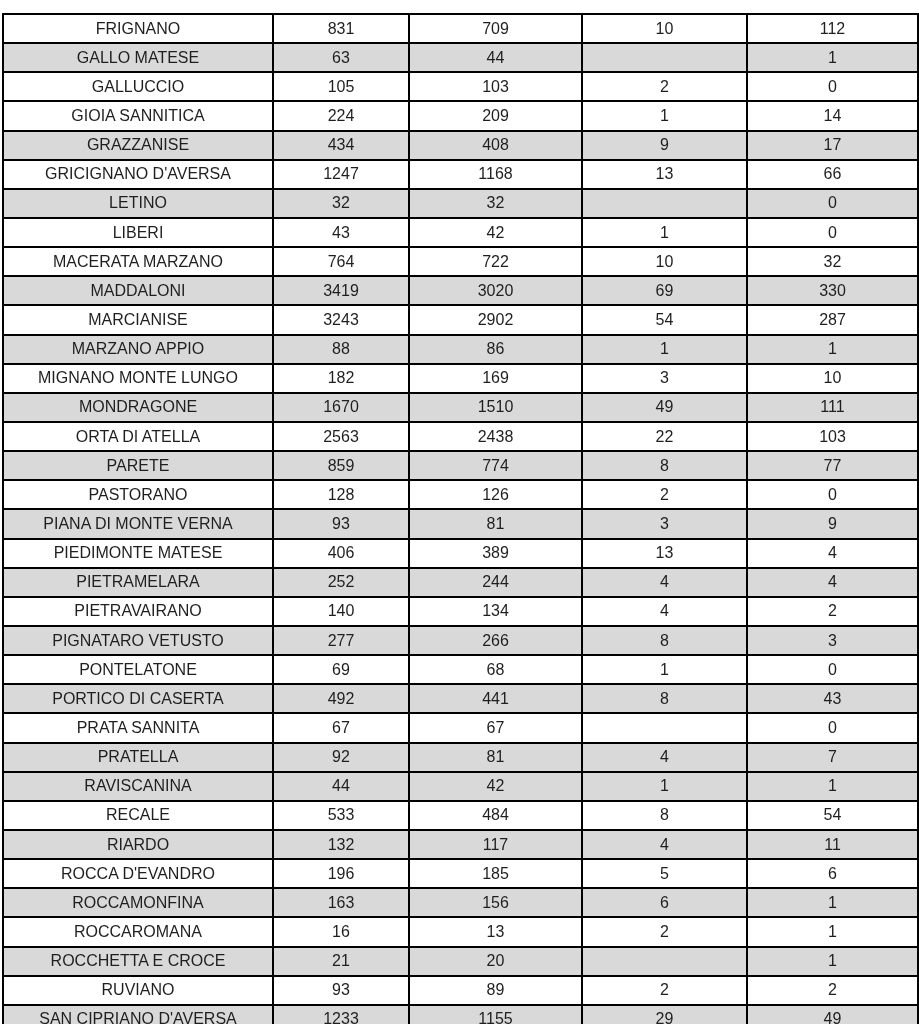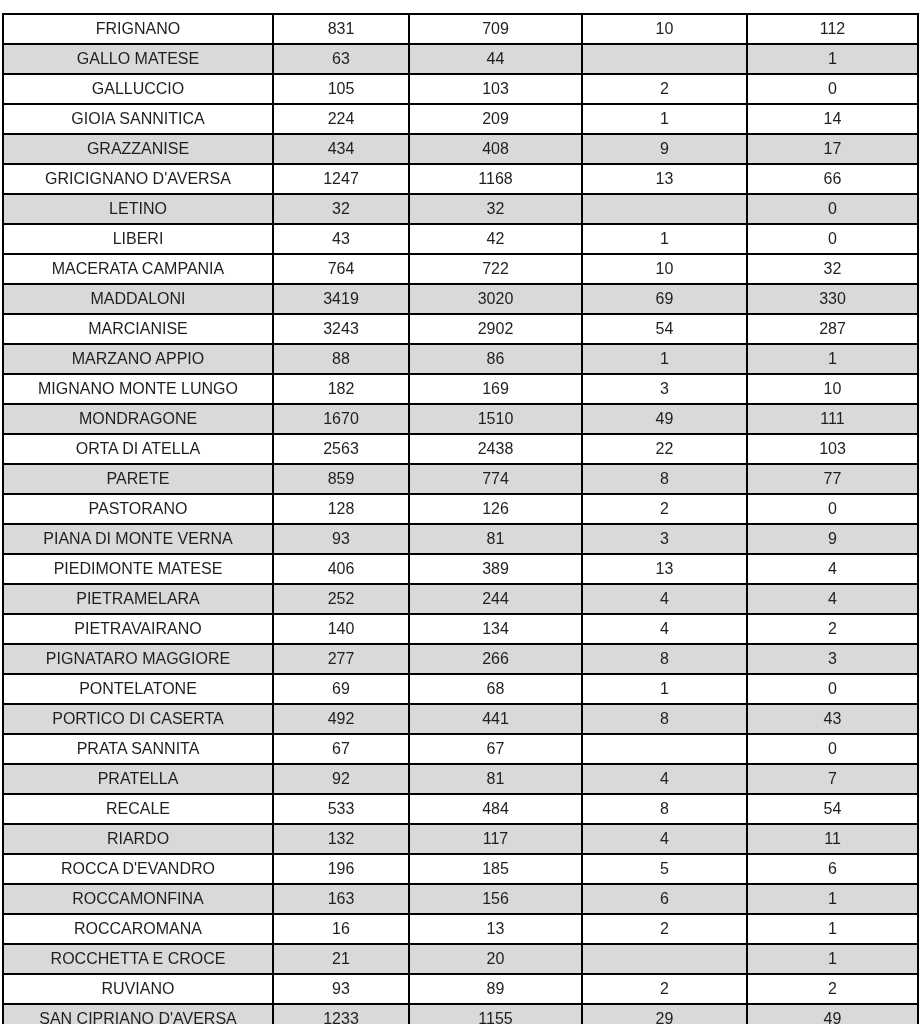--- a/index.html
+++ b/index.html
@@ -108,21 +108,21 @@
           <td>0</td>
         </tr>
         <tr>
           <td>LIBERI</td>
           <td>43</td>
           <td>42</td>
           <td>1</td>
           <td>0</td>
         </tr>
         <tr>
-          <td>MACERATA CAMPANIA</td>
+          <td>MACERATA MARZANO</td>
           <td>764</td>
           <td>722</td>
           <td>10</td>
           <td>32</td>
         </tr>
         <tr class="shaded">
           <td>MADDALONI</td>
           <td>3419</td>
           <td>3020</td>
           <td>69</td>
@@ -199,21 +199,21 @@
           <td>4</td>
         </tr>
         <tr>
           <td>PIETRAVAIRANO</td>
           <td>140</td>
           <td>134</td>
           <td>4</td>
           <td>2</td>
         </tr>
         <tr class="shaded">
-          <td>PIGNATARO MAGGIORE</td>
+          <td>PIGNATARO VETUSTO</td>
           <td>277</td>
           <td>266</td>
           <td>8</td>
           <td>3</td>
         </tr>
         <tr>
           <td>PONTELATONE</td>
           <td>69</td>
           <td>68</td>
           <td>1</td>
@@ -233,20 +233,27 @@
           <td></td>
           <td>0</td>
         </tr>
         <tr class="shaded">
           <td>PRATELLA</td>
           <td>92</td>
           <td>81</td>
           <td>4</td>
           <td>7</td>
         </tr>
+        <tr class="shaded">
+          <td>RAVISCANINA</td>
+          <td>44</td>
+          <td>42</td>
+          <td>1</td>
+          <td>1</td>
+        </tr>
         <tr>
           <td>RECALE</td>
           <td>533</td>
           <td>484</td>
           <td>8</td>
           <td>54</td>
         </tr>
         <tr class="shaded">
           <td>RIARDO</td>
           <td>132</td>

